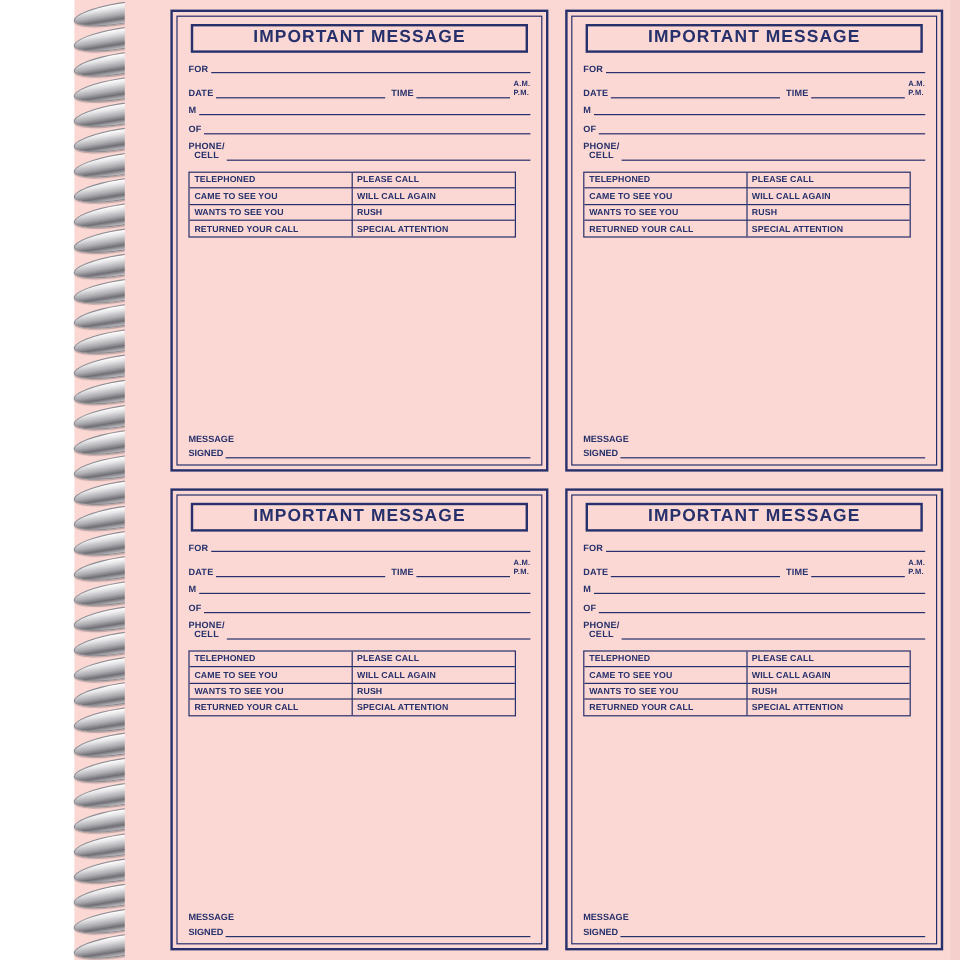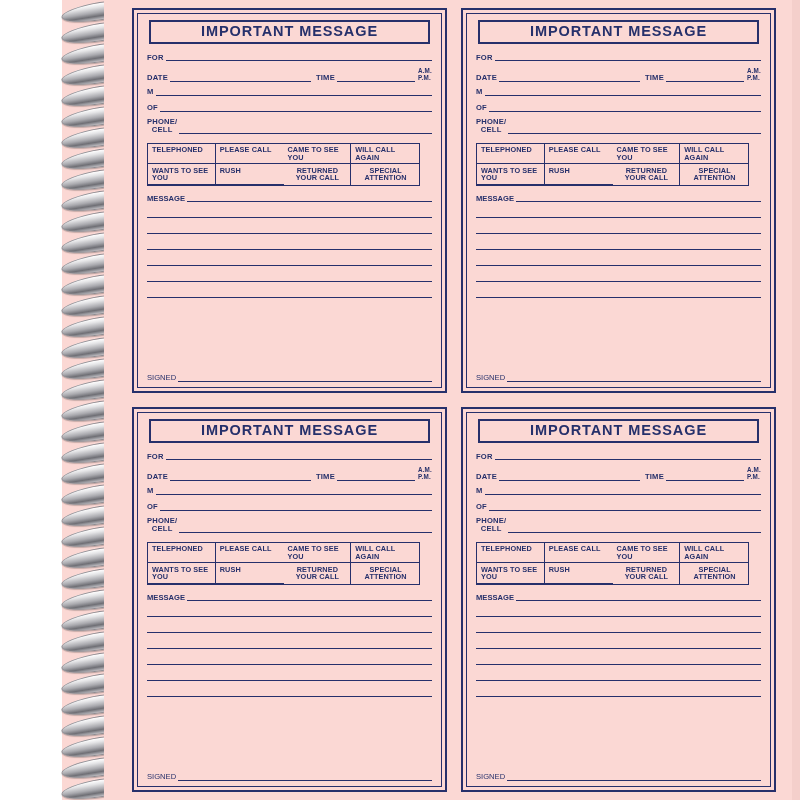--- a/index.html
+++ b/index.html
@@ -80,21 +80,21 @@
     position: absolute;
     left: 104px;
     top: 0;
     width: 696px;
     height: 800px;
     background: #fbd8d4;
   }
 
   .grid {
     position: absolute;
-    left: 28px;
+    left: 38px;
     top: 8px;
     width: 644px;
     height: 784px;
     display: grid;
     grid-template-columns: 1fr 1fr;
     grid-template-rows: 1fr 1fr;
     column-gap: 20px;
     row-gap: 14px;
     gap: 14px;
   }
@@ -169,58 +169,58 @@
     font-weight: bold;
     line-height: 1.05;
     white-space: nowrap;
     padding-right: 2px;
     text-align: center;
   }
 
   .checkgrid {
     border: 1px solid #26306b;
     display: grid;
-    grid-template-columns: 1fr 1fr 1fr 1fr;
+    grid-template-columns: 1fr 1fr;
     margin: 3px 12px 6px 0;
   }
   .cell {
     border-right: 1px solid #26306b;
     border-bottom: 1px solid #26306b;
     font-size: 7.3px;
     font-weight: bold;
     letter-spacing: 0.1px;
     padding: 2.6px 3px 2.6px 4px;
     line-height: 1;
   }
   .cell:nth-child(2n) { border-right: none; }
   .cell:nth-last-child(1),
-  .cell:nth-last-child(2) { border-bottom: none; text-align: center; }
+  .cell:nth-last-child(2) { border-bottom: none; }
 
   .message-block {
     flex: 1;
     display: flex;
-    flex-direction: column;
+    flex-direction: row;
   }
   .msg-first {
     display: flex;
     align-items: flex-end;
     font-size: 7.6px;
     font-weight: bold;
     margin-bottom: 0;
   }
   .msg-line {
     border-bottom: 1px solid #26306b;
     height: 15px;
   }
   .signed-row {
     display: flex;
     align-items: flex-end;
     font-size: 7.6px;
-    font-weight: normal;
-    margin-top: 20px;
+    font-weight: bold;
+    margin-top: 2px;
   }
 </style>
 </head>
 <body>
 
 <div id="page">
 
   <div class="paper-edge-left"></div>
 
   <div class="spiral">

